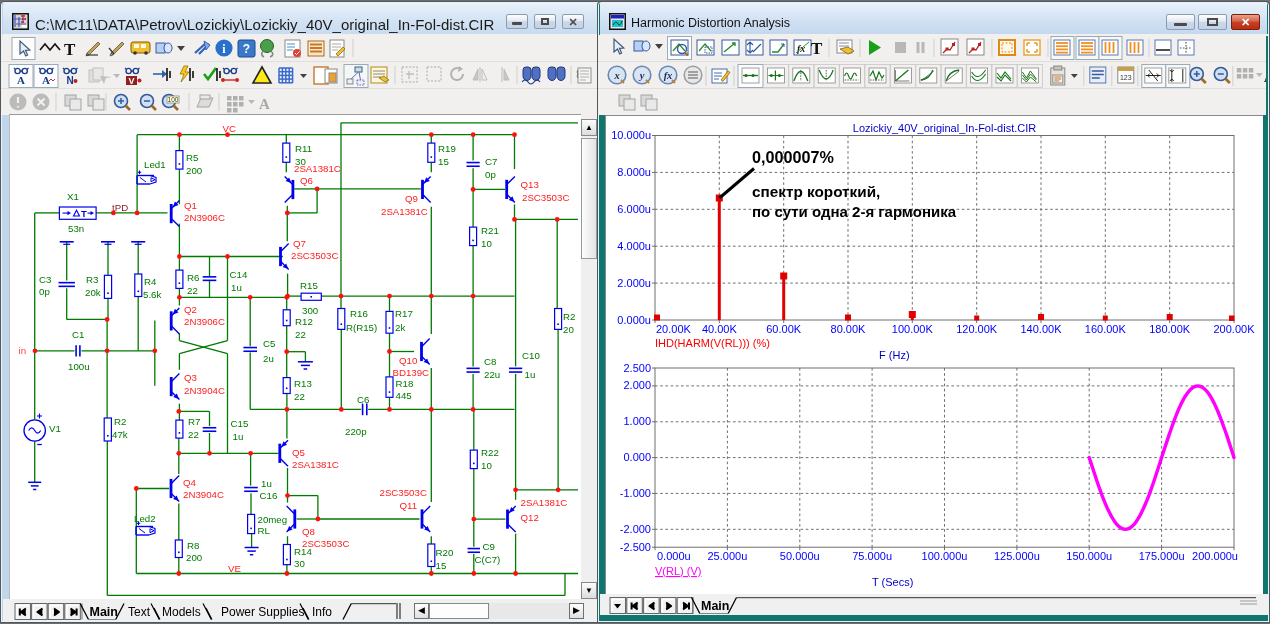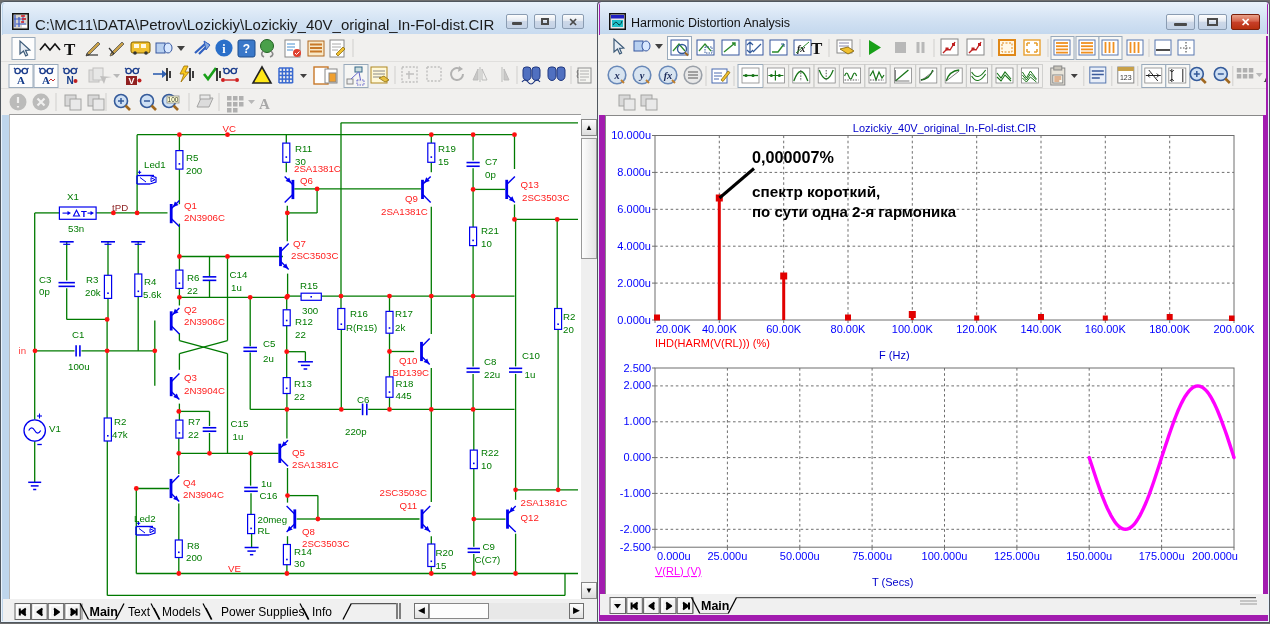--- a/index.html
+++ b/index.html
@@ -718,21 +718,21 @@
       <line x1="397" y1="4" x2="397" y2="20" stroke="#333" stroke-width="1.2"></line>
     </g>
   </svg>
     <div class="nv" style="left:411px;top:4px;height:16px;width:15px">◀</div>
     <div style="position:absolute;left:426px;top:4px;width:60px;height:16px;background:#fdfdfd;border:1px solid #888"></div>
     <div style="position:absolute;left:486px;top:4px;width:80px;height:16px;background:#e8e8e8"></div>
     <div class="nv" style="left:566px;top:4px;height:16px;width:15px">▶</div>
   </div>
 </div>
 
-<div class="win" style="left:597px;top:1px;width:673px;height:622px;background:#a21caf;border:1px solid #50575e;box-shadow:inset 0 0 0 1px #e9f2fb">
+<div class="win" style="left:597px;top:1px;width:673px;height:622px;background:#0f766e;border:1px solid #50575e;box-shadow:inset 0 0 0 1px #e9f2fb">
   <div style="position:absolute;left:2px;top:1px;right:2px;height:31px;background:linear-gradient(#e8f1fb,#d0e0f2 60%,#c4d8ee)">
     <svg style="position:absolute;left:9px;top:10px" width="17" height="17" viewBox="0 0 17 17">
         <rect x="0" y="0" width="17" height="17" fill="#111"></rect>
         <rect x="1.5" y="1.5" width="14" height="14" fill="#e8e8e8"></rect>
         <rect x="2" y="2" width="13" height="3.5" fill="#2020c0"></rect>
         <rect x="3" y="7" width="11" height="7" fill="#20c0c8"></rect>
         <path d="M4,12 q3,-5 5,-1 q2,3 4,-3" stroke="#004040" stroke-width="1" fill="none"></path>
       </svg>
     <div style="position:absolute;left:31px;top:13px;font-size:12.5px;color:#111">Harmonic Distortion Analysis</div>
     <div style="position:absolute;left:566px;top:11px;width:29px;height:16px;background:linear-gradient(#fdfdfd,#e5eaf2 45%,#cdd8e8 50%,#c3d2e6);border:1px solid #8a9cb2;border-radius:2px">

